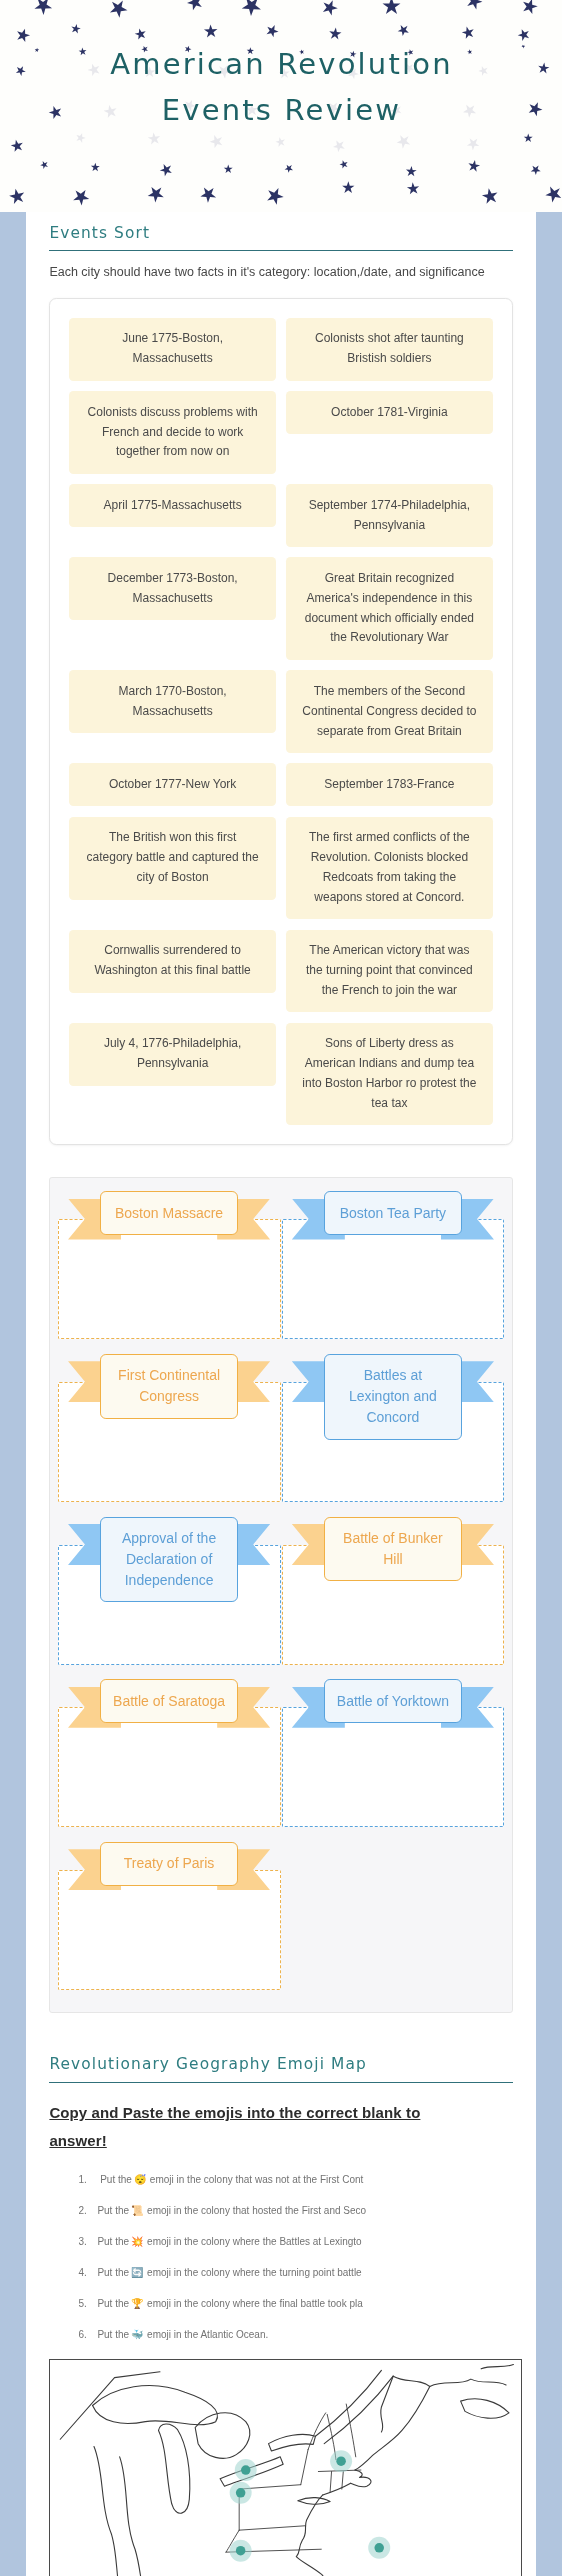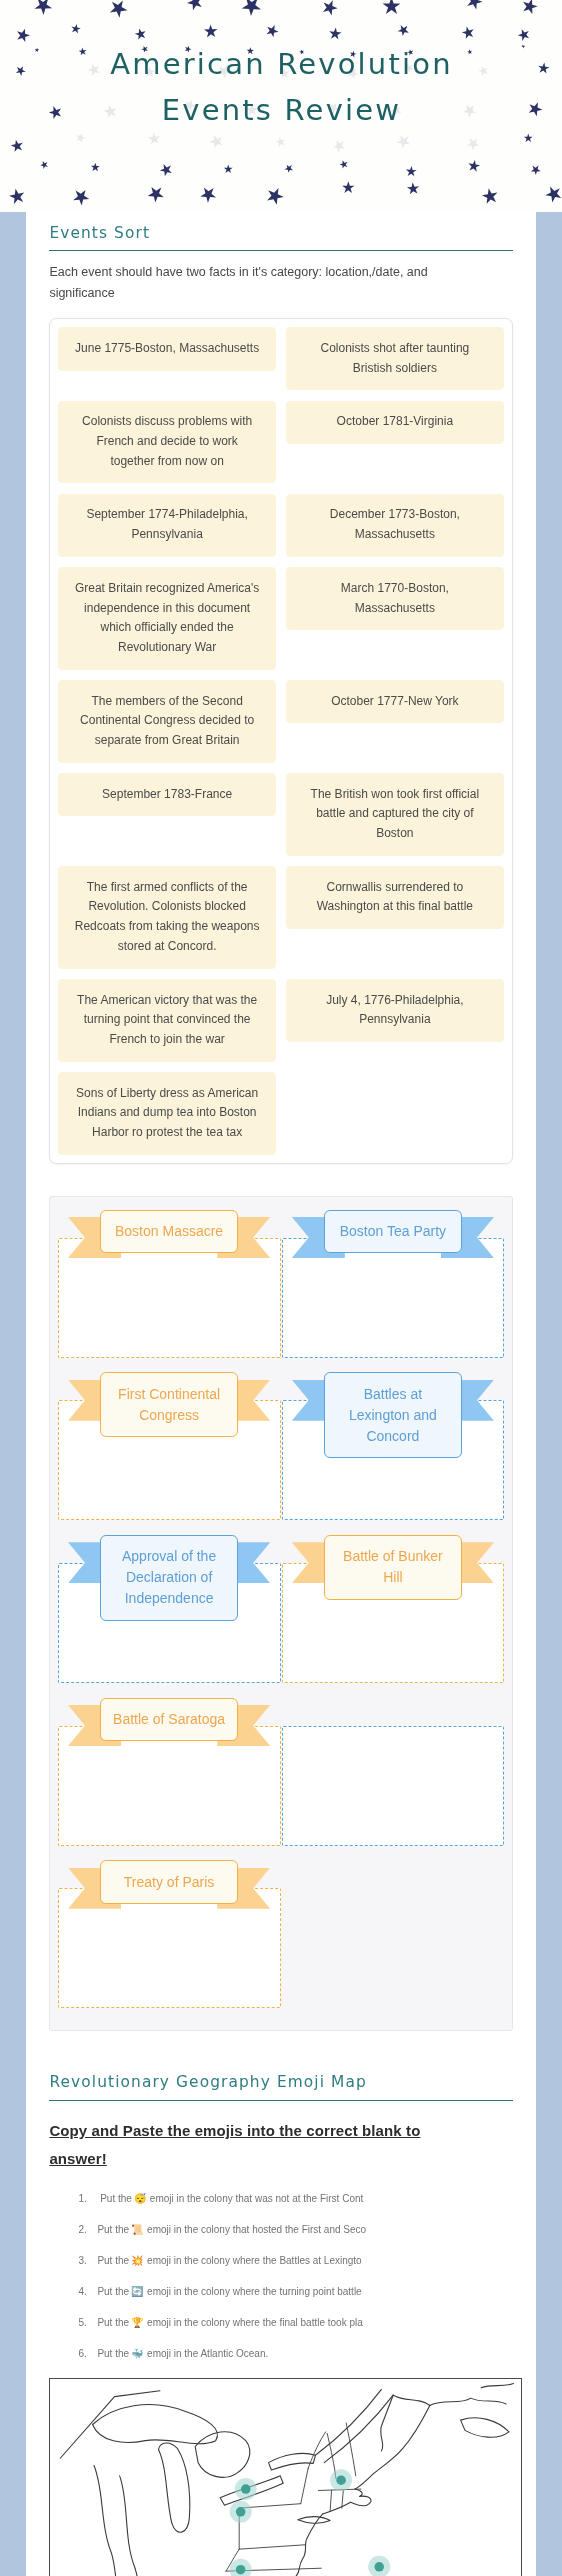--- a/index.html
+++ b/index.html
@@ -29,21 +29,21 @@
   .sec-heading{
     color:#2f7d81;font-size:15.4px;font-weight:400;letter-spacing:1.1px;
     margin:7.3px 0 0;font-family:"DejaVu Sans", cursive, sans-serif;
   }
   .sec-rule{border:none;border-top:1.1px solid #30707a;margin:8.8px 0 0;}
   .instructions{font-size:12.5px;color:#474747;line-height:1.65;margin:11px 0 0;max-width:440px;}
 
   
   .cards-panel{
     margin-top:14.7px;border:0.7px solid #e3e3e3;border-radius:7.3px;background:#fff;
-    padding:8px;display:grid;grid-template-columns:1fr 1fr;gap:10.3px;align-items:start;
+    padding:19px;display:grid;grid-template-columns:1fr 1fr;gap:10.3px;align-items:start;
     box-shadow:0 0.7px 2.2px rgba(0,0,0,.05);
   }
   .event-card{
     background:#fcf4da;border-radius:4.4px;padding:11.7px 16px;box-sizing:border-box;
     text-align:center;font-size:12px;line-height:1.65;color:#4a4a4a;cursor:grab;
   }
 
   
   .cat-panel{
     margin-top:32px;background:#f6f6f8;border:0.7px solid #e6e6e6;border-radius:2.9px;
@@ -163,35 +163,36 @@
       <div>American Revolution</div>
       <div>Events Review</div>
     </div>
   </header>
 
   <main class="card">
 
     <section>
       <h2 class="sec-heading">Events Sort</h2>
       <hr class="sec-rule">
-      <p class="instructions">Each event should have two facts in it's category: location,/date, and significance</p>
+      <p class="instructions">Each city should have two facts in it's category: location,/date, and significance</p>
 
       <div class="cards-panel" id="event-cards">
           <div class="event-card">June 1775-Boston, Massachusetts</div>
           <div class="event-card">Colonists shot after taunting Bristish soldiers</div>
           <div class="event-card">Colonists discuss problems with French and decide to work together from now on</div>
           <div class="event-card">October 1781-Virginia</div>
+          <div class="event-card">April 1775-Massachusetts</div>
           <div class="event-card">September 1774-Philadelphia, Pennsylvania</div>
           <div class="event-card">December 1773-Boston, Massachusetts</div>
           <div class="event-card">Great Britain recognized America's independence in this document which officially ended the Revolutionary War</div>
           <div class="event-card">March 1770-Boston, Massachusetts</div>
           <div class="event-card">The members of the Second Continental Congress decided to separate from Great Britain</div>
           <div class="event-card">October 1777-New York</div>
           <div class="event-card">September 1783-France</div>
-          <div class="event-card">The British won took first official battle and captured the city of Boston</div>
+          <div class="event-card">The British won this first category battle and captured the city of Boston</div>
           <div class="event-card">The first armed conflicts of the Revolution. Colonists blocked Redcoats from taking the weapons stored at Concord.</div>
           <div class="event-card">Cornwallis surrendered to Washington at this final battle</div>
           <div class="event-card">The American victory that was the turning point that convinced the French to join the war</div>
           <div class="event-card">July 4, 1776-Philadelphia, Pennsylvania</div>
           <div class="event-card">Sons of Liberty dress as American Indians and dump tea into Boston Harbor ro protest the tea tax</div>
         </div>
 
       <div class="cat-panel" id="category-rows">
           <div class="cat-row">
             <div class="category">
@@ -250,20 +251,25 @@
           <div class="cat-row">
             <div class="category">
               <div class="banner orange">
                 <div class="tail left"></div>
                 <div class="tail right"></div>
                 <div class="face orange">Battle of Saratoga</div>
               </div>
               <div class="zone orange"></div>
             </div>
             <div class="category">
+              <div class="banner blue">
+                <div class="tail left"></div>
+                <div class="tail right"></div>
+                <div class="face blue">Battle of Yorktown</div>
+              </div>
               <div class="zone blue"></div>
             </div>
           </div>
           <div class="cat-row">
             <div class="category">
               <div class="banner orange">
                 <div class="tail left"></div>
                 <div class="tail right"></div>
                 <div class="face orange">Treaty of Paris</div>
               </div>

